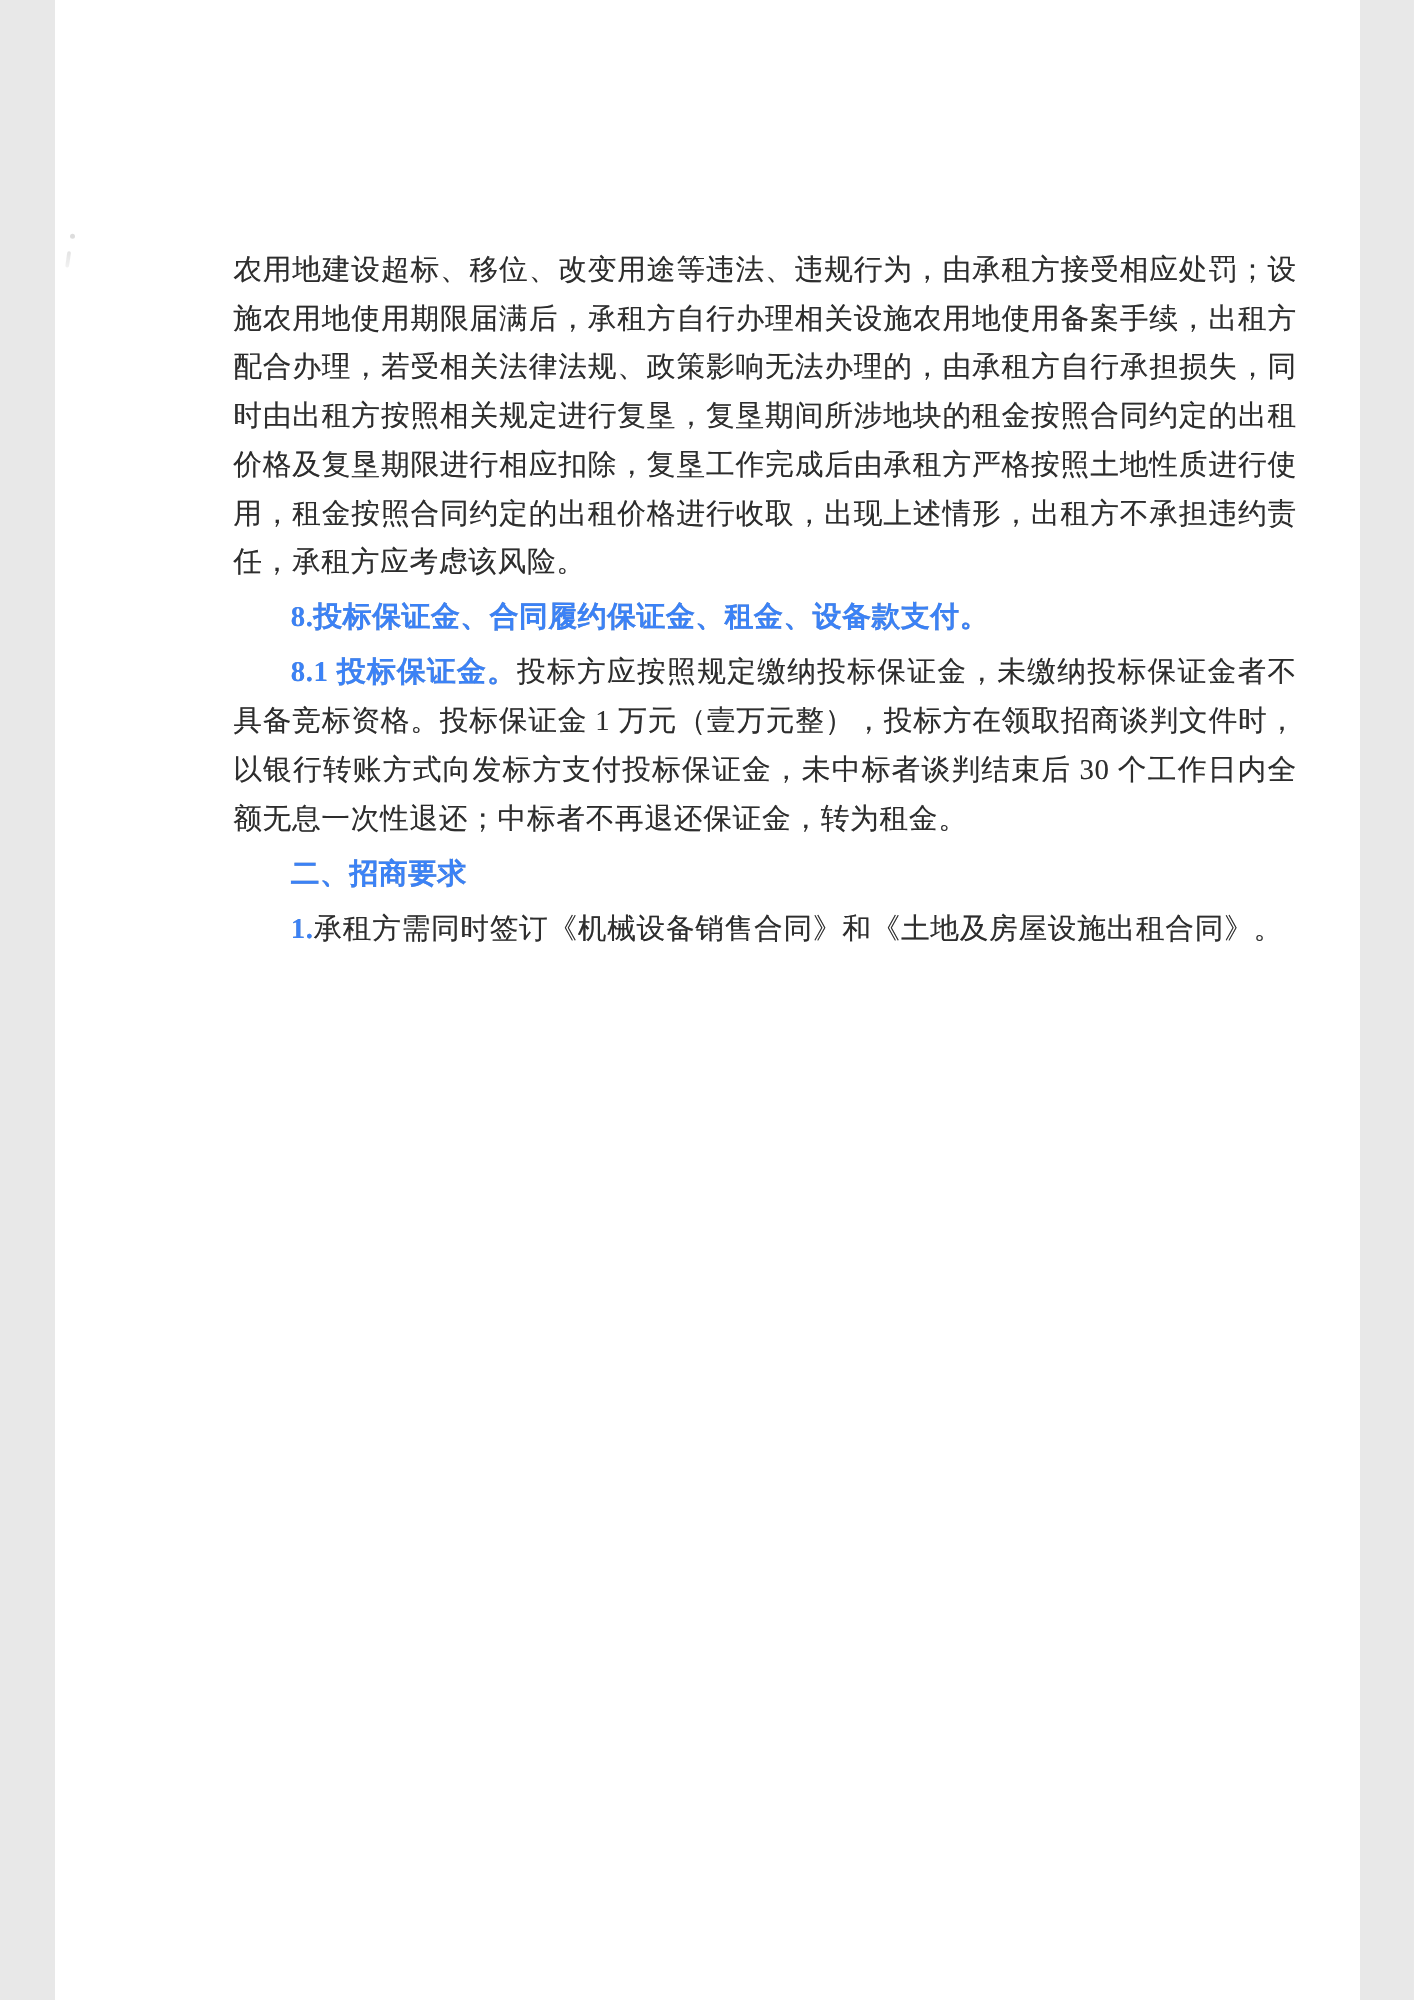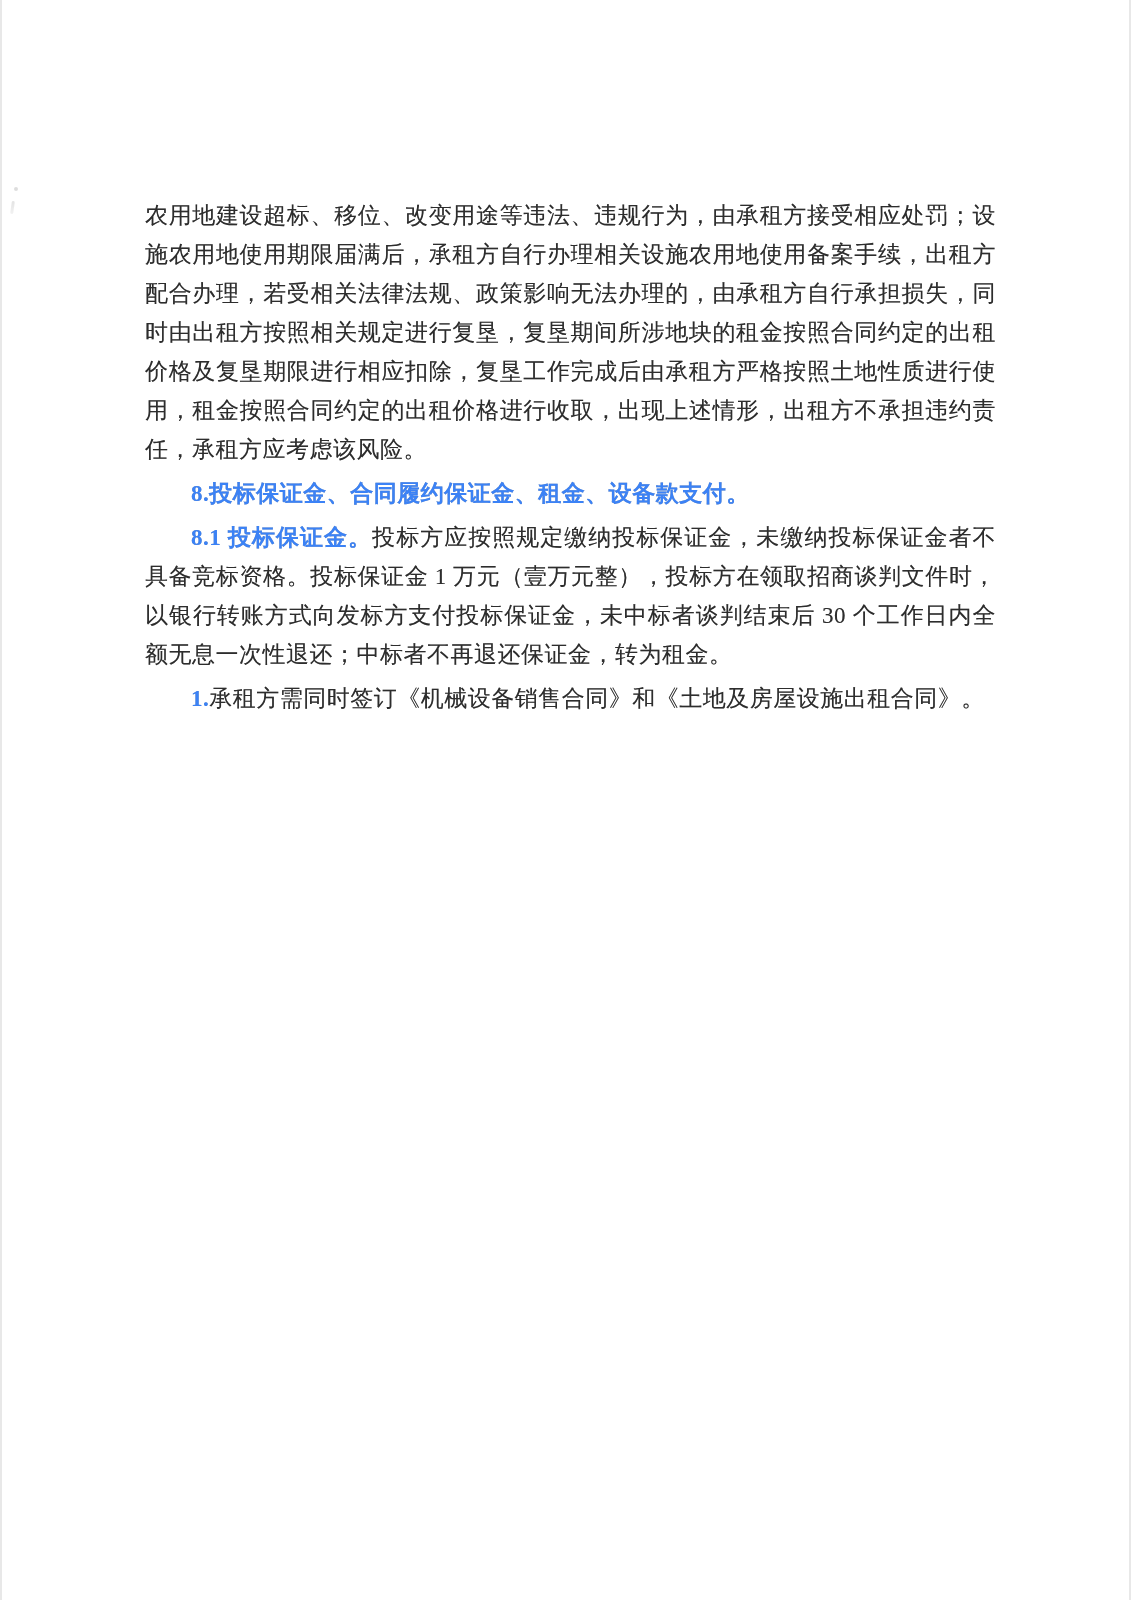--- a/index.html
+++ b/index.html
@@ -2,21 +2,21 @@
 <html><head>
 <meta charset="utf-8">
 <style>
   html, body {
     margin: 0;
     padding: 0;
     background: #e8e8e8;
   }
   .page {
     position: relative;
-    width: 1127px;
+    width: 1044px;
     height: 1600px;
     margin: 0 auto;
     background: #ffffff;
     overflow: hidden;
     font-family: "Liberation Serif", "DejaVu Serif", serif;
     text-decoration: underline;
   }
   .content {
     position: absolute;
     left: 143px;
@@ -79,15 +79,16 @@
 
 <div class="page">
   <div class="scan-artifact">
     <span class="dot-a"></span>
     <span class="dot-b"></span>
   </div>
   <div class="content" id="paragraphs">
       <p class="para"><span>农用地建设超标、移位、改变用途等违法、违规行为，由承租方接受相应处罚；设施农用地使用期限届满后，承租方自行办理相关设施农用地使用备案手续，出租方配合办理，若受相关法律法规、政策影响无法办理的，由承租方自行承担损失，同时由出租方按照相关规定进行复垦，复垦期间所涉地块的租金按照合同约定的出租价格及复垦期限进行相应扣除，复垦工作完成后由承租方严格按照土地性质进行使用，租金按照合同约定的出租价格进行收取，出现上述情形，出租方不承担违约责任，承租方应考虑该风险。</span></p>
       <p class="para indent"><b>8.投标保证金、合同履约保证金、租金、设备款支付。</b></p>
       <p class="para indent"><b>8.1 投标保证金。</b><span>投标方应按照规定缴纳投标保证金，未缴纳投标保证金者不具备竞标资格。投标保证金 1 万元（壹万元整），投标方在领取招商谈判文件时，以银行转账方式向发标方支付投标保证金，未中标者谈判结束后 30 个工作日内全额无息一次性退还；中标者不再退还保证金，转为租金。</span></p>
+      <p class="para indent"><b>二、招商要求</b></p>
       <p class="para indent"><b>1.</b><span>承租方需同时签订《机械设备销售合同》和《土地及房屋设施出租合同》。</span></p>
     </div>
 </div>
 
 </body></html>

